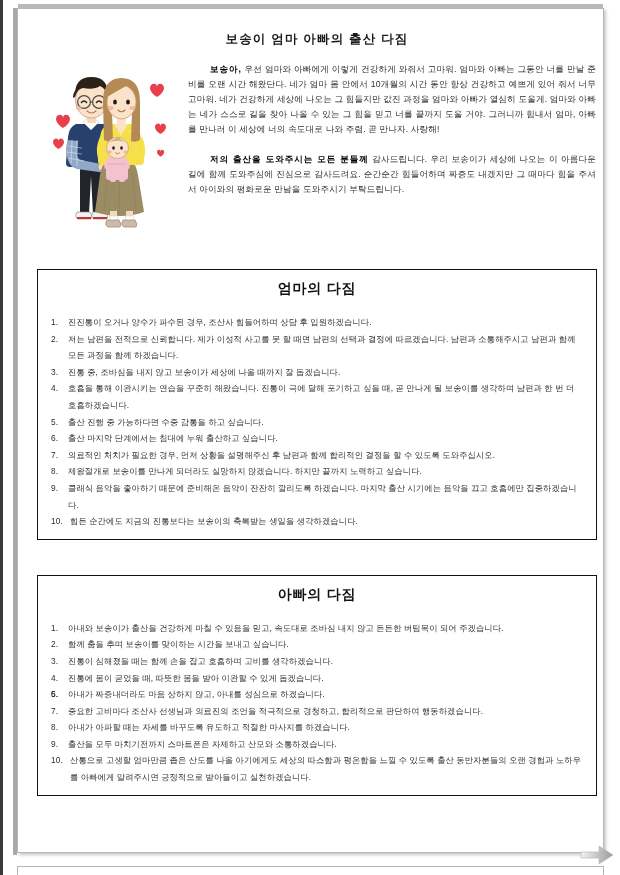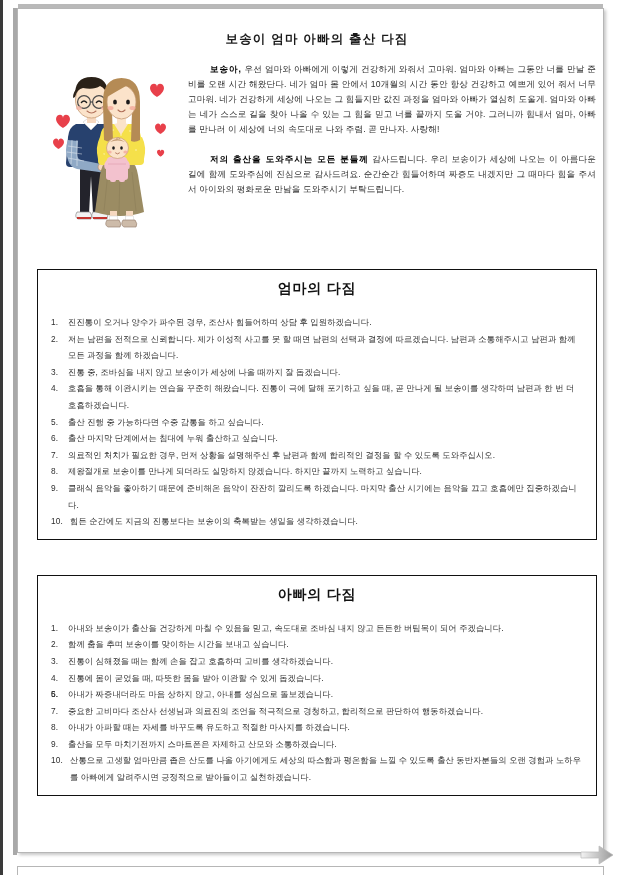--- a/index.html
+++ b/index.html
@@ -328,21 +328,21 @@
       <div class="gap-boxes"></div>
 
       <div class="pledge-box">
         <div class="pledge-title">아빠의 다짐</div>
         <ul class="pledge-list">
             <li><span class="num">1.</span><span>아내와 보송이가 출산을 건강하게 마칠 수 있음을 믿고, 속도대로 조바심 내지 않고 든든한 버팀목이 되어 주겠습니다.</span></li>
             <li><span class="num">2.</span><span>함께 춤을 추며 보송이를 맞이하는 시간을 보내고 싶습니다.</span></li>
             <li><span class="num">3.</span><span>진통이 심해졌을 때는 함께 손을 잡고 호흡하며 고비를 생각하겠습니다.</span></li>
             <li><span class="num">4.</span><span>진통에 몸이 굳었을 때, 따뜻한 몸을 받아 이완할 수 있게 돕겠습니다.</span></li>
             <li><span class="num">5.</span></li>
-            <li><span class="num">6.</span><span>아내가 짜증내더라도 마음 상하지 않고, 아내를 성심으로 돌보겠습니다.</span></li>
+            <li><span class="num">6.</span><span>아내가 짜증내더라도 마음 상하지 않고, 아내를 성심으로 하겠습니다.</span></li>
             <li><span class="num">7.</span><span>중요한 고비마다 조산사 선생님과 의료진의 조언을 적극적으로 경청하고, 합리적으로 판단하여 행동하겠습니다.</span></li>
             <li><span class="num">8.</span><span>아내가 아파할 때는 자세를 바꾸도록 유도하고 적절한 마사지를 하겠습니다.</span></li>
             <li><span class="num">9.</span><span>출산을 모두 마치기전까지 스마트폰은 자제하고 산모와 소통하겠습니다.</span></li>
             <li class="wide"><span class="num">10.</span><span>산통으로 고생할 엄마만큼 좁은 산도를 나올 아기에게도 세상의 따스함과 평온함을 느낄 수 있도록 출산 동반자분들의 오랜 경험과 노하우를 아빠에게 알려주시면 긍정적으로 받아들이고 실천하겠습니다.</span></li>
           </ul>
       </div>
 
     </div>
   </div>
 

